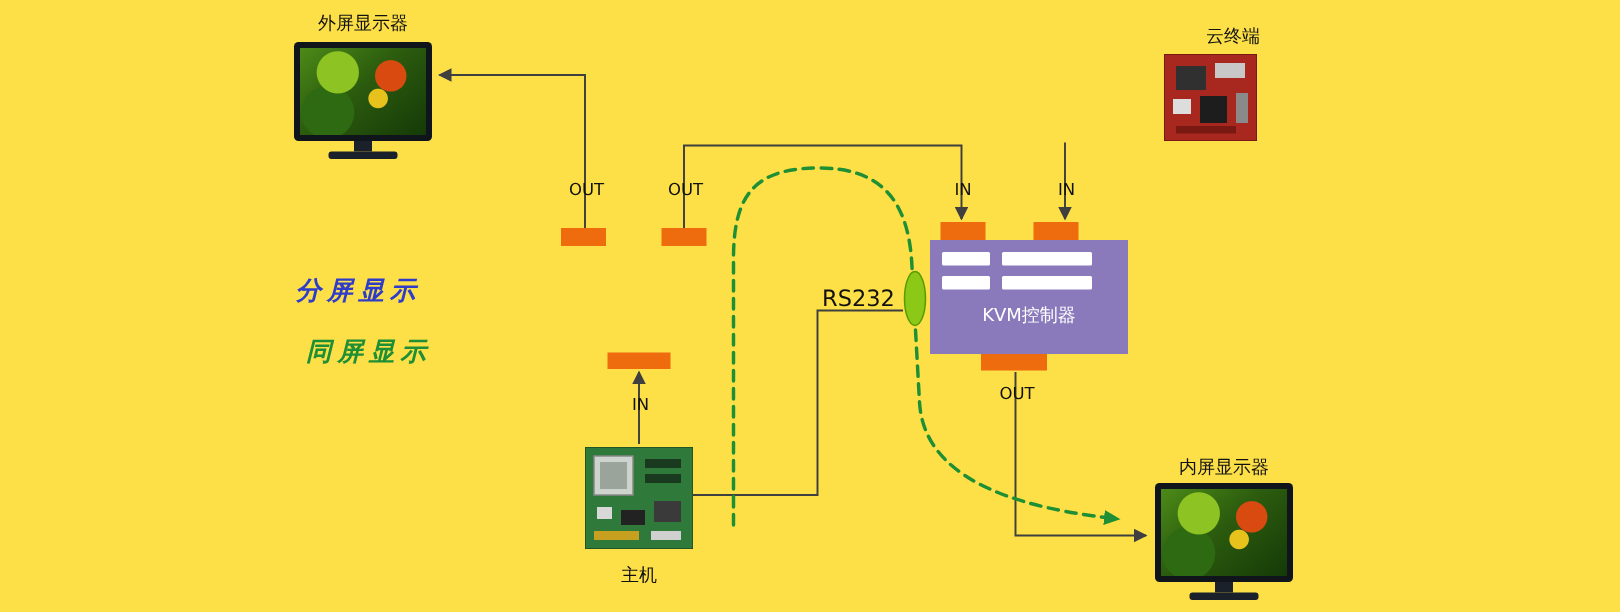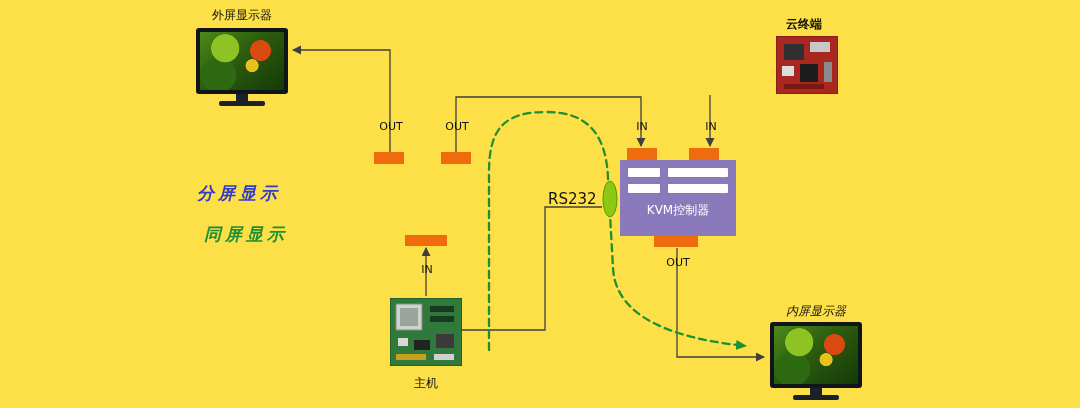--- a/index.html
+++ b/index.html
@@ -66,21 +66,21 @@
 
   <div class="node-label" style="left:192px;top:7px;width:100px;">外屏显示器</div>
   <div class="monitor" style="left:196px;top:28px;">
     <div class="m-frame">
       <div class="m-screen"></div>
     </div>
     <div class="m-neck"></div>
     <div class="m-base"></div>
   </div>
 
-  <div class="node-label" style="left:754px;top:16px;width:100px;font-weight:bold;">云终端</div>
+  <div class="node-label" style="left:772px;top:16px;width:100px;">云终端</div>
   <div class="board" style="left:776px;top:36px;">
     <svg width="62" height="58" viewBox="0 0 62 58">
       <rect width="62" height="58" fill="#a82820" stroke="#6a1410"></rect>
       <rect x="8" y="8" width="20" height="16" fill="#303030"></rect>
       <rect x="34" y="6" width="20" height="10" fill="#c8c8c8"></rect>
       <rect x="6" y="30" width="12" height="10" fill="#dddddd"></rect>
       <rect x="24" y="28" width="18" height="18" fill="#1d1d1d"></rect>
       <rect x="48" y="26" width="8" height="20" fill="#8a8a8a"></rect>
       <rect x="8" y="48" width="40" height="5" fill="#7a1812"></rect>
     </svg>
@@ -98,21 +98,21 @@
 
   <div class="rs-label" style="left:548px;top:190px;">RS232</div>
 
   <div class="tab" style="left:374px;top:152px;width:30px;height:12px;"></div>
   <div class="tab" style="left:441px;top:152px;width:30px;height:12px;"></div>
   <div class="tab" style="left:405px;top:235px;width:42px;height:11px;"></div>
 
   <div class="tab" style="left:627px;top:148px;width:30px;height:12px;"></div>
   <div class="tab" style="left:689px;top:148px;width:30px;height:12px;"></div>
   <div class="tab" style="left:654px;top:236px;width:44px;height:11px;"></div>
-  <div class="box" style="left:620px;top:160px;width:116px;height:76px;">
+  <div class="box" style="left:620px;top:160px;width:132px;height:76px;">
     <div class="kvm-slot" style="left:8px;top:8px;width:32px;height:9px;"></div>
     <div class="kvm-slot" style="left:48px;top:8px;width:60px;height:9px;"></div>
     <div class="kvm-slot" style="left:8px;top:24px;width:32px;height:9px;"></div>
     <div class="kvm-slot" style="left:48px;top:24px;width:60px;height:9px;"></div>
     <div class="box-title" style="left:0;right:0;top:42px;text-align:center;">KVM控制器</div>
   </div>
 
   <div class="board" style="left:390px;top:298px;">
     <svg width="72" height="68" viewBox="0 0 72 68">
       <rect width="72" height="68" fill="#2f7a3a" stroke="#1c4a22"></rect>
@@ -122,21 +122,21 @@
       <rect x="40" y="18" width="24" height="6" fill="#1a3a1f"></rect>
       <rect x="8" y="40" width="10" height="8" fill="#d8d8d8"></rect>
       <rect x="24" y="42" width="16" height="10" fill="#222222"></rect>
       <rect x="46" y="36" width="18" height="14" fill="#3a3a3a"></rect>
       <rect x="6" y="56" width="30" height="6" fill="#c8a020"></rect>
       <rect x="44" y="56" width="20" height="6" fill="#d0d0d0"></rect>
     </svg>
   </div>
   <div class="node-label" style="left:386px;top:375px;width:80px;">主机</div>
 
-  <div class="node-label" style="left:766px;top:303px;width:100px;font-style:italic;">内屏显示器</div>
+  <div class="node-label" style="left:766px;top:303px;width:100px;">内屏显示器</div>
   <div class="monitor" style="left:770px;top:322px;">
     <div class="m-frame">
       <div class="m-screen"></div>
     </div>
     <div class="m-neck"></div>
     <div class="m-base"></div>
   </div>
 
 </div>
 

